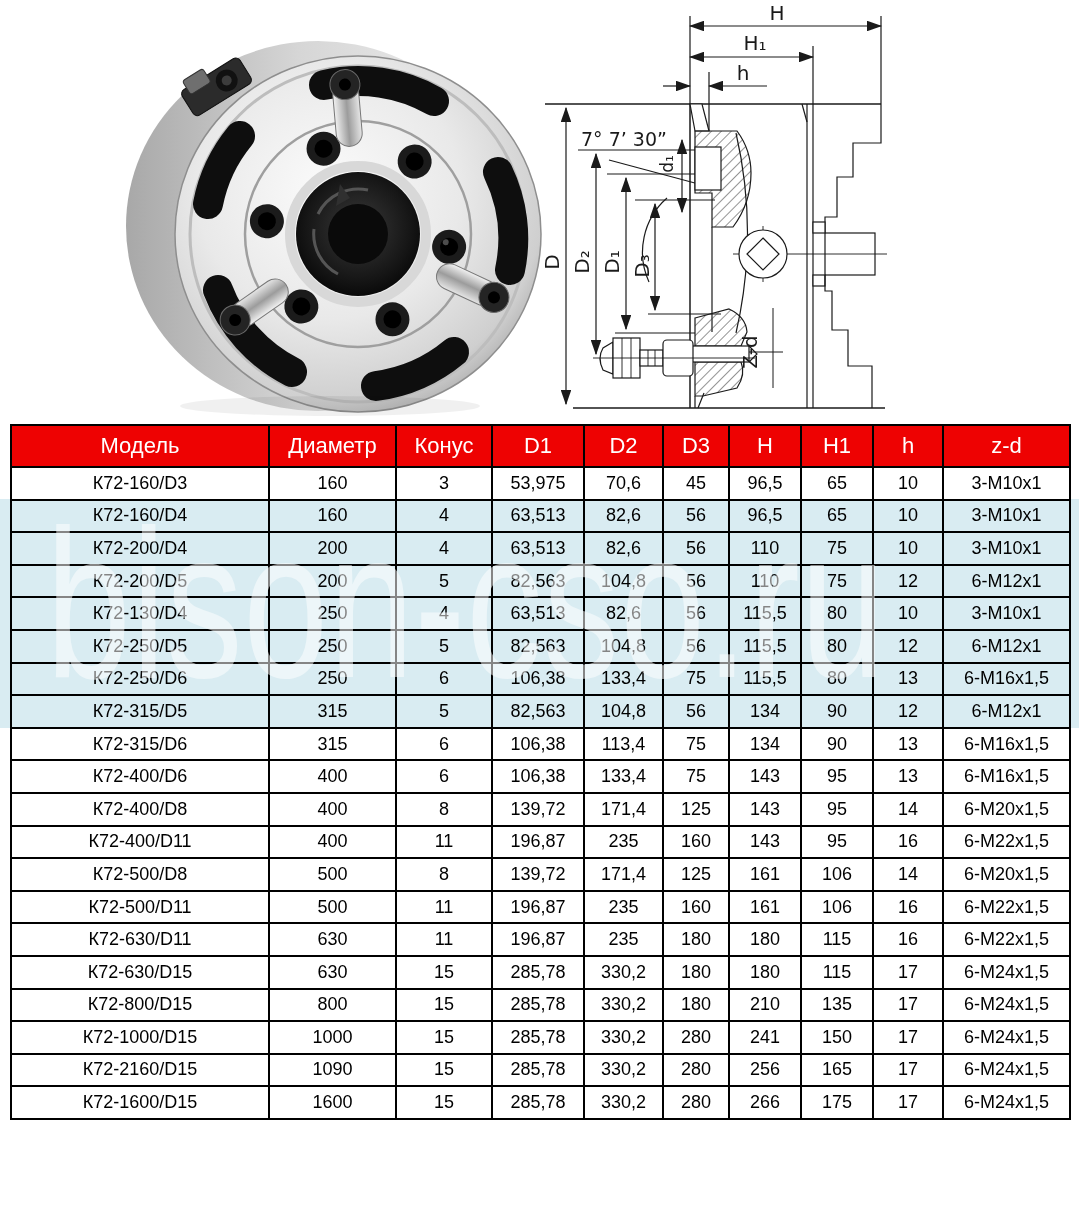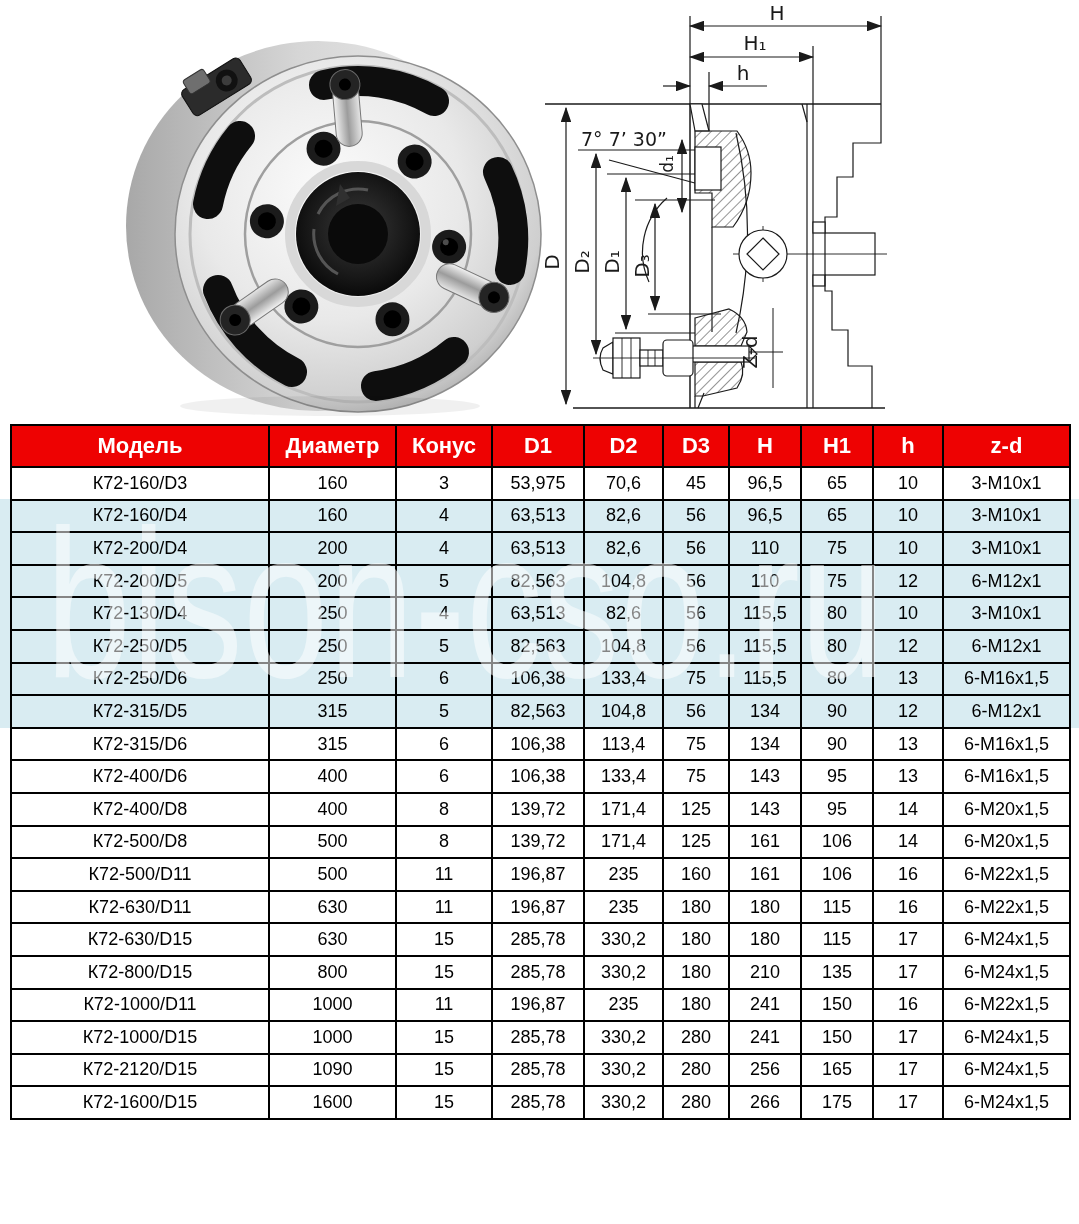--- a/index.html
+++ b/index.html
@@ -33,21 +33,21 @@
   table.spec{
     position:absolute;left:10px;top:424px;width:1059px;z-index:2;
     border-collapse:collapse;table-layout:fixed;
   }
   table.spec th,table.spec td{
     border:2px solid var(--border);text-align:center;vertical-align:middle;
     padding:0;overflow:hidden;white-space:nowrap;
   }
   table.spec th{
     background:var(--header-bg);color:var(--header-text);
-    font-size:22px;font-weight:bold;height:40px;
+    font-size:22px;font-weight:normal;height:40px;
   }
   table.spec td{font-size:18px;color:#000;height:30.6px;background:#ffffff;}
   table.spec tr.hl td{background:transparent;}
 </style>
 </head>
 <body>
 
 <div class="band"></div>
 
 <div class="photo-wrap">
@@ -406,20 +406,32 @@
         <td>8</td>
         <td>139,72</td>
         <td>171,4</td>
         <td>125</td>
         <td>143</td>
         <td>95</td>
         <td>14</td>
         <td>6-M20x1,5</td>
       </tr>
       <tr>
+        <td>К72-400/D11</td>
+        <td>400</td>
+        <td>11</td>
+        <td>196,87</td>
+        <td>235</td>
+        <td>160</td>
+        <td>143</td>
+        <td>95</td>
+        <td>16</td>
+        <td>6-M22x1,5</td>
+      </tr>
+      <tr>
         <td>К72-500/D8</td>
         <td>500</td>
         <td>8</td>
         <td>139,72</td>
         <td>171,4</td>
         <td>125</td>
         <td>161</td>
         <td>106</td>
         <td>14</td>
         <td>6-M20x1,5</td>
@@ -466,45 +478,33 @@
         <td>15</td>
         <td>285,78</td>
         <td>330,2</td>
         <td>180</td>
         <td>210</td>
         <td>135</td>
         <td>17</td>
         <td>6-M24x1,5</td>
       </tr>
       <tr>
-        <td>К72-1000/D11</td>
-        <td>1000</td>
-        <td>11</td>
-        <td>196,87</td>
-        <td>235</td>
-        <td>180</td>
-        <td>241</td>
-        <td>150</td>
-        <td>16</td>
-        <td>6-M22x1,5</td>
-      </tr>
-      <tr>
         <td>К72-1000/D15</td>
         <td>1000</td>
         <td>15</td>
         <td>285,78</td>
         <td>330,2</td>
         <td>280</td>
         <td>241</td>
         <td>150</td>
         <td>17</td>
         <td>6-M24x1,5</td>
       </tr>
       <tr>
-        <td>К72-2120/D15</td>
+        <td>К72-2160/D15</td>
         <td>1090</td>
         <td>15</td>
         <td>285,78</td>
         <td>330,2</td>
         <td>280</td>
         <td>256</td>
         <td>165</td>
         <td>17</td>
         <td>6-M24x1,5</td>
       </tr>

